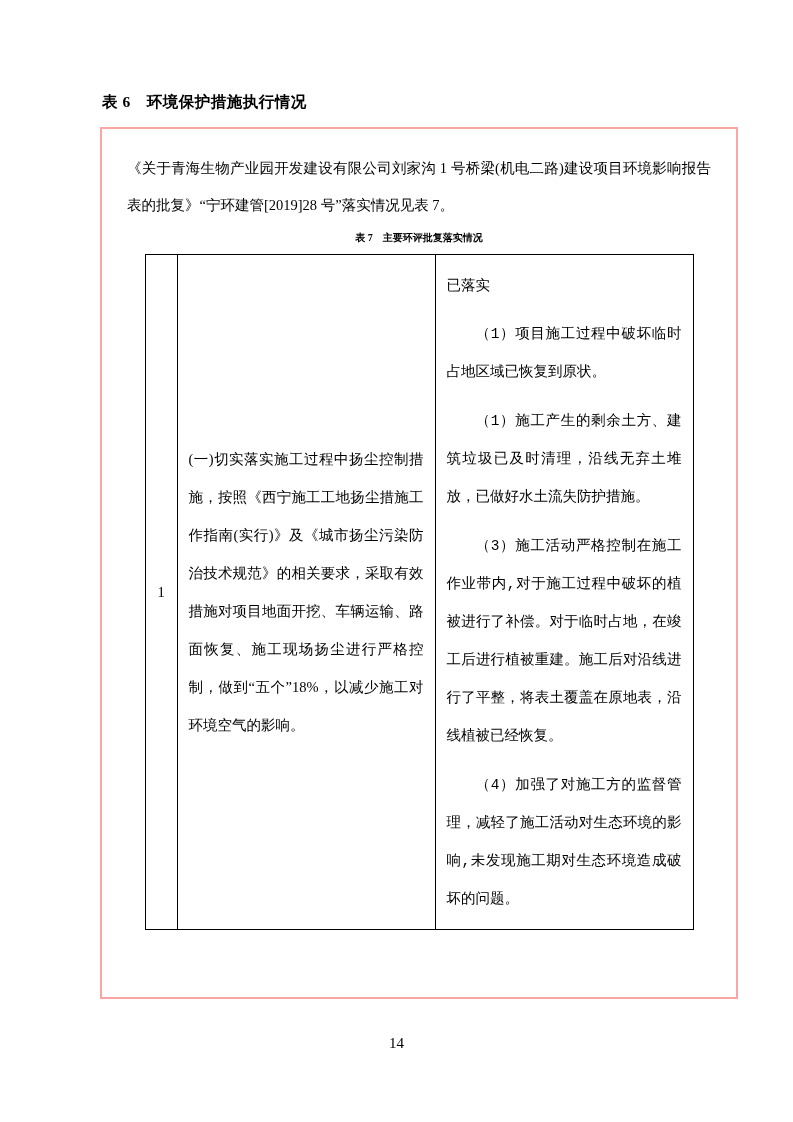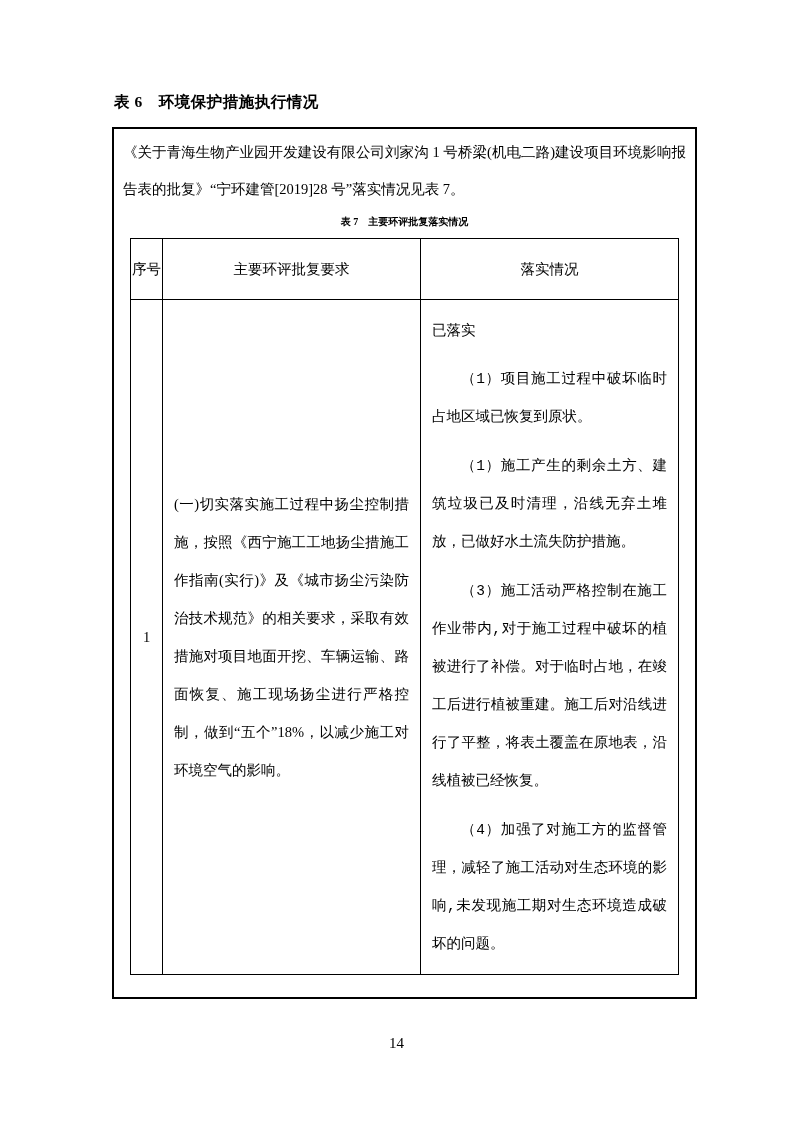--- a/index.html
+++ b/index.html
@@ -9,36 +9,36 @@
   }
   body {
     width: 793px;
     height: 1122px;
     font-family: "Liberation Serif", "DejaVu Serif", serif;
     color: #000000;
     position: relative;
   }
   .page {
     position: absolute;
-    left: 112px;
+    left: 100px;
     top: 92px;
-    width: 585px;
+    width: 638px;
   }
   .doc-title {
     font-size: 15.5px;
     font-weight: bold;
     letter-spacing: 0.5px;
     margin: 0 0 14px 2px;
     white-space: pre;
   }
   .outer-box {
-    border: 2px solid #000000;
+    border: 2px solid #fca5a5;
     box-sizing: border-box;
     height: 872px;
-    padding: 0;
+    padding: 16px;
     overflow: hidden;
   }
   .intro {
     font-size: 14.5px;
     line-height: 37px;
     margin: 5px 9px 0 9px;
     text-align: justify;
   }
   .t7-title {
     font-size: 10px;
@@ -108,25 +108,20 @@
 
     <div class="t7-title">表 7　主要环评批复落实情况</div>
 
     <table class="t7">
       <colgroup>
         <col style="width:32px">
         <col style="width:258px">
         <col style="width:258px">
       </colgroup>
       <tbody>
-          <tr>
-        <th class="h-index">序号</th>
-        <th class="h-req">主要环评批复要求</th>
-        <th class="h-status">落实情况</th>
-      </tr>
       <tr class="data-row">
         <td class="c-index">1</td>
         <td class="c-req">
           <p>(一)切实落实施工过程中扬尘控制措施，按照《西宁施工工地扬尘措施工作指南(实行)》及《城市扬尘污染防治技术规范》的相关要求，采取有效措施对项目地面开挖、车辆运输、路面恢复、施工现场扬尘进行严格控制，做到“五个”18%，以减少施工对环境空气的影响。</p>
         </td>
         <td class="c-status">
           <p>已落实</p>
           <p class="indent">（1）项目施工过程中破坏临时占地区域已恢复到原状。</p>
           <p class="indent">（1）施工产生的剩余土方、建筑垃圾已及时清理，沿线无弃土堆放，已做好水土流失防护措施。</p>
           <p class="indent">（3）施工活动严格控制在施工作业带内,对于施工过程中破坏的植被进行了补偿。对于临时占地，在竣工后进行植被重建。施工后对沿线进行了平整，将表土覆盖在原地表，沿线植被已经恢复。</p>

